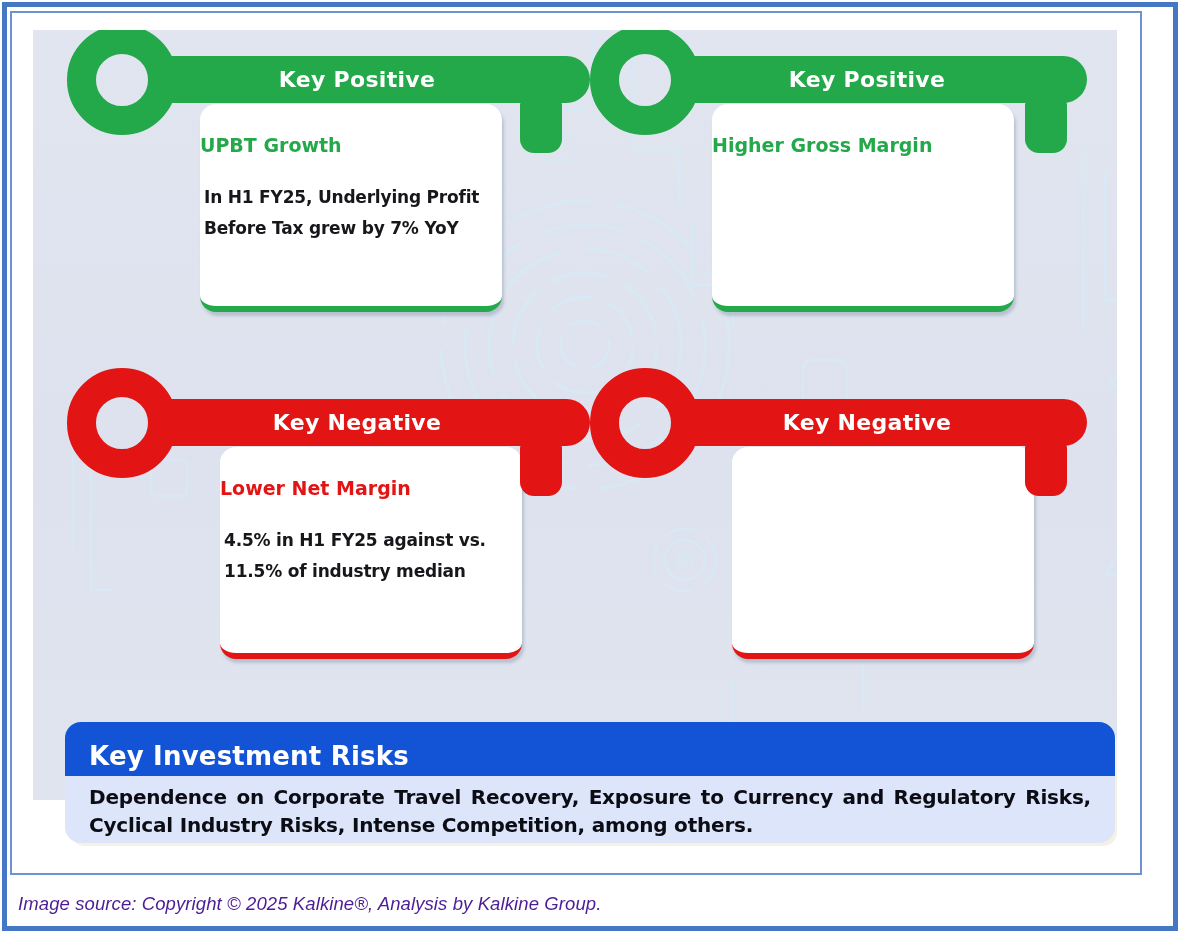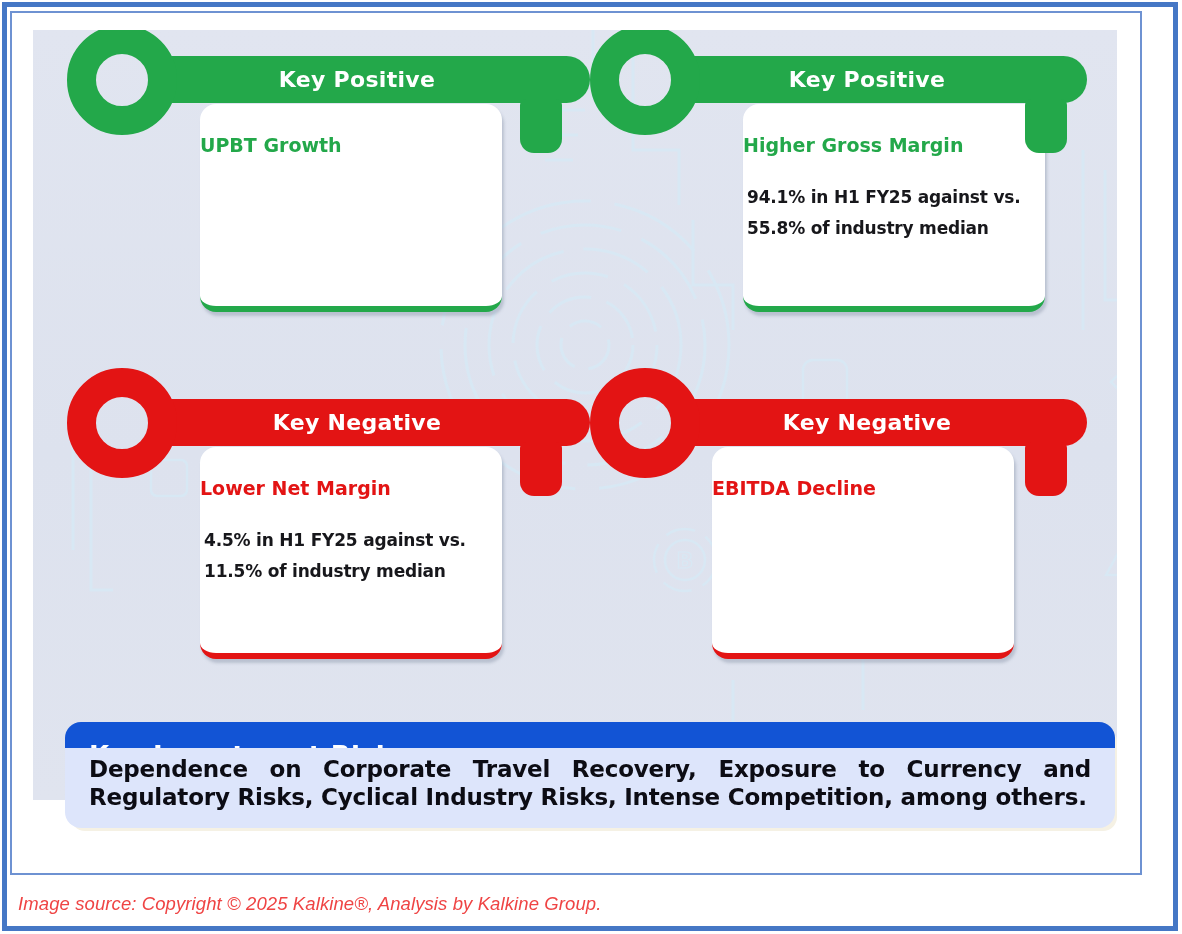--- a/index.html
+++ b/index.html
@@ -21,37 +21,37 @@
   .shaft .key-label{color:#ffffff;font-weight:700;font-size:22px;letter-spacing:.3px;padding-right:26px;}
   .tooth{position:absolute;width:42px;height:54px;border-radius:6px 6px 14px 14px;}
   .positive .ring{border:29px solid var(--green,#23a84a);}
   .positive .shaft,.positive .tooth{background:var(--green,#23a84a);}
   .negative .ring{border:29px solid var(--red,#e31414);}
   .negative .shaft,.negative .tooth{background:var(--red,#e31414);}
   
   .card{position:absolute;width:302px;height:208px;background:#ffffff;border-radius:16px;
         box-shadow:2px 4px 3px rgba(140,150,170,.45);z-index:2;box-sizing:border-box;}
   .card.positive{border-bottom:6px solid var(--green,#23a84a);}
-  .card.negative{border-bottom:6px solid var(--red,#e31414);}
+  .card.negative{border-bottom:6px solid var(--red,#e31414);margin-left:20px;}
   .card-title{font-weight:700;font-size:19px;margin-top:30px;}
   .card.positive .card-title{color:var(--green,#23a84a);}
   .card.negative .card-title{color:var(--red,#e31414);}
   .card-body{font-weight:700;font-size:17px;line-height:1.8;color:#17171b;margin-top:26px;
              white-space:pre-line;letter-spacing:-0.2px;padding:0 4px;}
   
   .risks-header{position:absolute;left:65px;top:722px;width:1050px;height:68px;box-sizing:border-box;
                 background:var(--banner,#1254d5);border-radius:16px 16px 0 0;display:flex;align-items:center;
                 z-index:4;box-shadow:4px 4px 0 -2px #f5f1e4;}
   .risks-header .risks-title{color:#ffffff;font-weight:700;font-size:26px;padding-left:24px;letter-spacing:.2px;}
-  .risks-body{position:absolute;left:65px;top:748px;width:1050px;height:80px;box-sizing:border-box;
+  .risks-body{position:absolute;left:65px;top:776px;width:1050px;height:67px;box-sizing:border-box;
               background:var(--risksbg,#dde5fb);border-radius:0 0 16px 16px;padding:7px 24px 0 24px;
               z-index:4;box-shadow:4px 5px 0 -2px #f5f1e4;
-              font-weight:700;font-size:23px;line-height:28px;color:#0c0c14;text-align:justify;letter-spacing:-0.2px;}
+              font-weight:700;font-size:20px;line-height:28px;color:#0c0c14;text-align:justify;letter-spacing:-0.2px;}
   
-  .source-line{position:absolute;left:18px;top:893px;font-style:italic;font-size:18.5px;color:#ef4444;
+  .source-line{position:absolute;left:18px;top:893px;font-style:italic;font-size:18.5px;color:#4c1d95;
                font-family:"Liberation Sans","DejaVu Sans",sans-serif;letter-spacing:.1px;z-index:5;}
 </style>
 </head>
 <body>
 
 <div class="stage">
 
   <div class="panel">
     <svg class="circuit" width="1084" height="770" viewBox="0 0 1084 770" fill="none" opacity="0.75">
       <g stroke="#d6eaf6" stroke-width="3" fill="none">
@@ -106,36 +106,35 @@
     <div class="key negative">
       <div class="shaft" style="left:640px;top:369px;width:414px;">
         <span class="key-label">Key Negative</span>
       </div>
       <div class="ring" style="left:557px;top:338px;"></div>
       <div class="tooth" style="left:992px;top:412px;"></div>
     </div>
 
     <div class="card positive" style="left:167px;top:74px;">
       <div class="card-title">UPBT Growth</div>
+      <div class="card-body">In H1 FY25, Underlying Profit
+Before Tax grew by 7% YoY</div>
     </div>
 
-    <div class="card positive" style="left:710px;top:74px;">
+    <div class="card positive" style="left:679px;top:74px;">
       <div class="card-title">Higher Gross Margin</div>
-      <div class="card-body">94.1% in H1 FY25 against vs.
-55.8% of industry median</div>
     </div>
 
     <div class="card negative" style="left:167px;top:417px;height:212px;">
       <div class="card-title">Lower Net Margin</div>
       <div class="card-body">4.5% in H1 FY25 against vs.
 11.5% of industry median</div>
     </div>
 
     <div class="card negative" style="left:679px;top:417px;height:212px;">
-      <div class="card-title">EBITDA Decline</div>
     </div>
   </div>
 
   <div class="risks-header">
     <span class="risks-title">Key Investment Risks</span>
   </div>
   <div class="risks-body">Dependence on Corporate Travel Recovery, Exposure to Currency and Regulatory Risks, Cyclical Industry Risks, Intense Competition, among others.</div>
 
   <div class="source-line">Image source: Copyright © 2025 Kalkine®, Analysis by Kalkine Group.</div>
 

